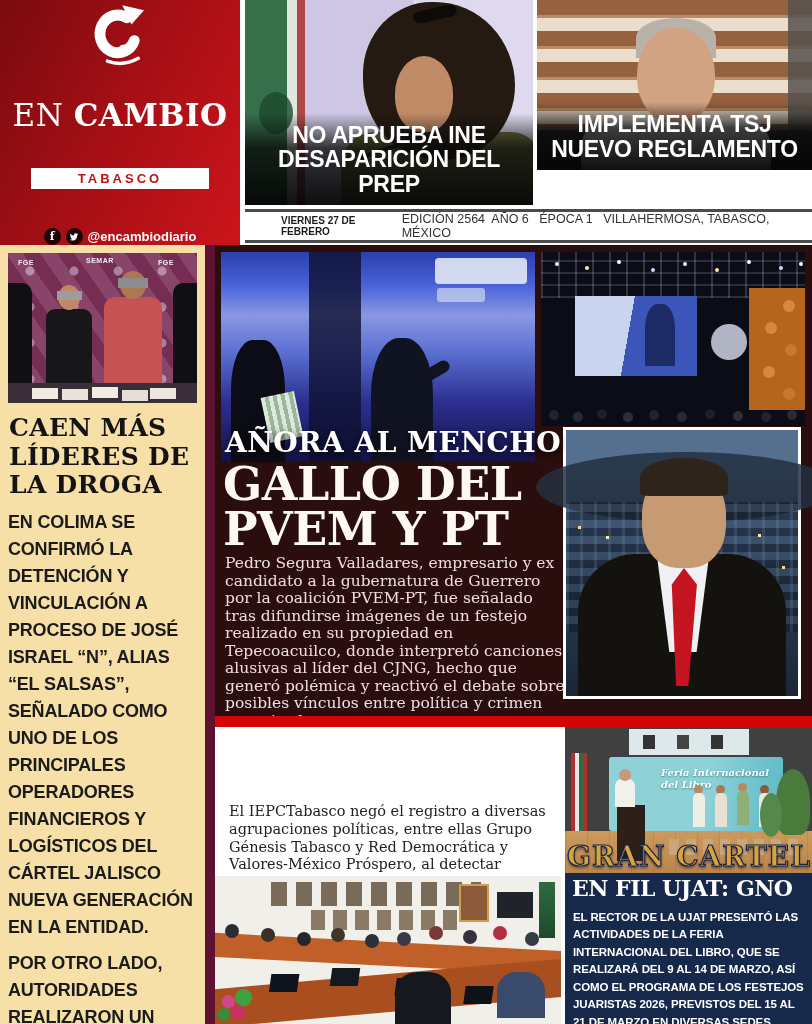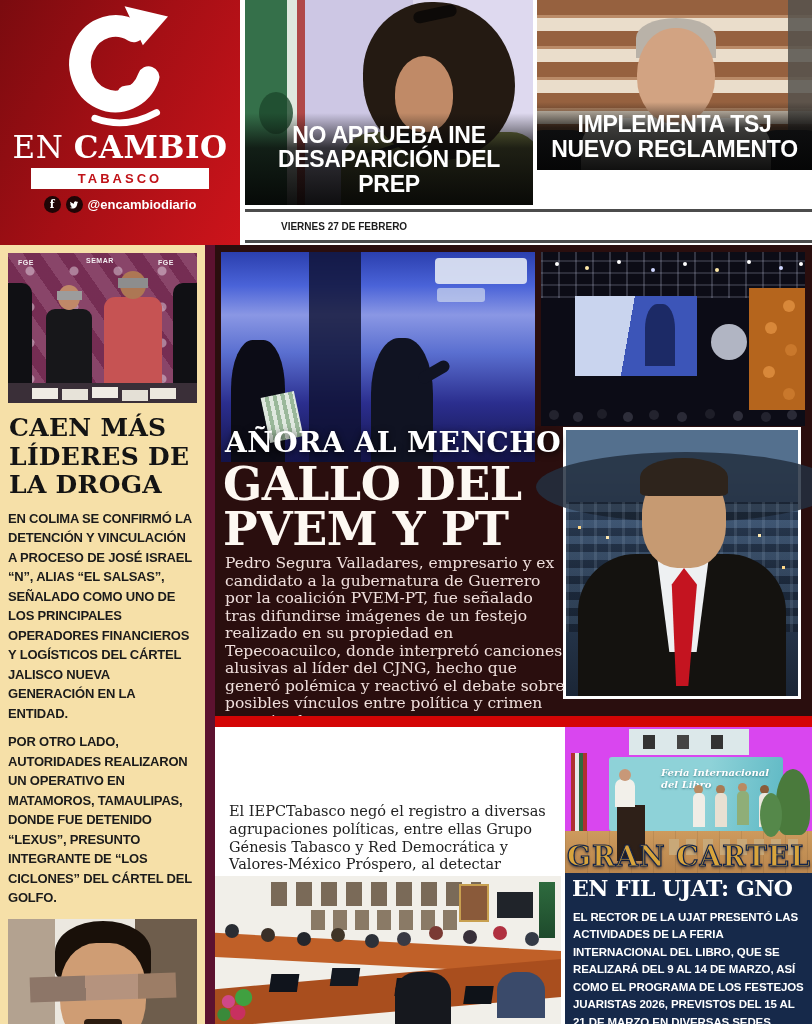--- a/index.html
+++ b/index.html
@@ -3,21 +3,21 @@
 <meta charset="utf-8">
 <style>
   html,body{margin:0;padding:0;background:#888;}
   .page{position:relative;width:812px;height:1024px;background:#fff;overflow:hidden;
         font-family:"Liberation Sans",sans-serif;}
   .abs{position:absolute;}
 
   
   .masthead{left:0;top:0;width:240px;height:245px;
     background:linear-gradient(118deg,#7a0b0f 0%,#a50f15 48%,#cd141b 100%);
-    display:flex;flex-direction:column;align-items:center;}
+    display:flex;flex-direction:column;align-items:center;gap:32px;}
   .logo-svg{margin-top:4px;}
   .brand{color:#fff;font-family:"DejaVu Serif",serif;font-size:31px;line-height:1;letter-spacing:.5px;white-space:nowrap;}
   .brand .b1{font-weight:400;}
   .brand .b2{font-weight:700;}
   .region-bar{margin-top:5px;background:#fff;color:#c01218;font-weight:700;font-size:13px;
     letter-spacing:3px;padding:3px 0;width:178px;text-align:center;}
   .social{margin-top:7px;display:flex;align-items:center;gap:5px;color:#fff;font-size:13px;font-weight:700;}
   .soc-ic{width:17px;height:17px;border-radius:50%;background:#200506;display:flex;
     align-items:center;justify-content:center;color:#fff;font:700 11px/1 "DejaVu Serif",serif;}
 
@@ -69,21 +69,21 @@
   .det-wblur{left:49px;top:38px;width:25px;height:9px;background:#9c9c9c;}
   .det-m{left:96px;top:44px;width:58px;height:106px;background:#c65353;border-radius:11px 11px 0 0;}
   .det-mh{left:112px;top:18px;width:26px;height:28px;border-radius:50%;background:#ad7754;}
   .det-mblur{left:110px;top:25px;width:30px;height:10px;background:#8d8d8d;}
   .det-table{left:0;right:0;bottom:0;height:20px;background:#3a2f38;}
   .det-packets{left:24px;bottom:4px;width:26px;height:11px;background:#f0ece4;
     box-shadow:30px 1px 0 #e7e3d9,60px -1px 0 #f0ece4,90px 2px 0 #e4e0d6,118px 0 0 #ece8de;}
 
   .drug-hl{font-family:"DejaVu Serif",serif;font-weight:700;font-size:25px;line-height:1.14;
     color:#141414;letter-spacing:.3px;padding:2px 1px 0;}
-  .drug-p{font-weight:700;font-size:13px;line-height:1.5;color:#1b1b1b;letter-spacing:-.2px;}
+  .drug-p{font-weight:700;font-size:18px;line-height:1.5;color:#1b1b1b;letter-spacing:-.2px;}
 
   .ph-mug{position:relative;width:189px;height:184px;flex:none;margin-top:2px;
     background:linear-gradient(90deg,#b3a290 0 25%,#ece8e0 25% 67%,#6e5d4c 67%);overflow:hidden;}
   .mug-hair{left:47px;top:2px;width:96px;height:62px;border-radius:50% 50% 20% 20%;background:#191009;}
   .mug-face{left:52px;top:24px;width:86px;height:106px;border-radius:42% 42% 46% 46%;background:#cf9d74;}
   .mug-bar{left:22px;top:56px;width:146px;height:25px;transform:rotate(-2deg);
     background:linear-gradient(90deg,#8d7668 0 38%,#b5937e 38% 74%,#9c7d66 74%);}
   .mug-mus{left:76px;top:100px;width:38px;height:8px;border-radius:4px;background:#2c1c10;}
 
   
@@ -161,21 +161,21 @@
   .mt-fg{left:180px;bottom:0;width:56px;height:52px;border-radius:40% 40% 0 0;background:#16181e;}
   .mt-fg2{right:16px;bottom:6px;width:48px;height:46px;border-radius:40% 40% 0 0;background:#3a4a6a;}
   .mt-flowers{left:2px;bottom:2px;width:38px;height:34px;background:
      radial-gradient(circle at 30% 40%,#d04888 6px,transparent 7px),
      radial-gradient(circle at 70% 28%,#40a040 8px,transparent 9px),
      radial-gradient(circle at 55% 72%,#c83060 7px,transparent 8px),
      radial-gradient(circle at 18% 78%,#3a8a3a 6px,transparent 7px);}
 
   
   .ujat{left:565px;top:727px;width:247px;height:297px;background:#16294a;}
-  .ujat-ph{left:0;top:0;width:247px;height:146px;background:#d946ef;overflow:hidden;}
+  .ujat-ph{left:0;top:0;width:247px;height:146px;background:#404040;overflow:hidden;}
   .uj-banner{left:64px;top:2px;width:120px;height:26px;background:#dce8ea;}
   .uj-bdots{left:78px;top:8px;width:12px;height:14px;background:#333;box-shadow:34px 0 0 #444,68px 0 0 #333;}
   .uj-floor{left:0;bottom:0;width:247px;height:42px;background:
      repeating-linear-gradient(90deg,rgba(0,0,0,.08) 0 1px,transparent 1px 22px),
      linear-gradient(180deg,#cd9a5d,#b9854d);}
   .uj-backdrop{left:44px;top:30px;width:174px;height:74px;border-radius:3px;
      background:linear-gradient(100deg,#8ed2d8 0 55%,#5db8c4);}
   .uj-cap{position:absolute;left:96px;top:40px;width:110px;color:#fff;
      font:700 10px/1.15 "DejaVu Serif",serif;font-style:italic;text-shadow:0 1px 2px rgba(0,60,70,.5);}
   .uj-people{left:128px;top:66px;width:12px;height:34px;border-radius:5px 5px 0 0;background:#f0ede6;
@@ -248,20 +248,21 @@
     <div class="abs tsj-hair"></div>
     <div class="abs tsj-head"></div>
     <div class="photo-hl">
       <div>IMPLEMENTA TSJ</div>
       <div>NUEVO REGLAMENTO</div>
     </div>
   </div>
 
   <div class="abs dateline">
     <span class="date-txt">VIERNES 27 DE FEBRERO</span>
+    <span class="edition-txt">EDICIÓN 2564  AÑO 6   ÉPOCA 1   VILLAHERMOSA, TABASCO, MÉXICO</span>
   </div>
 
   <div class="abs left-col">
     <div class="ph-det">
       <div class="abs det-stripes"></div>
       <div class="abs det-dots"></div>
       <span class="det-lbl" style="left:10px;top:6px;">FGE</span>
       <span class="det-lbl" style="left:78px;top:4px;">SEMAR</span>
       <span class="det-lbl" style="left:150px;top:6px;">FGE</span>
       <div class="abs det-offl"></div>

